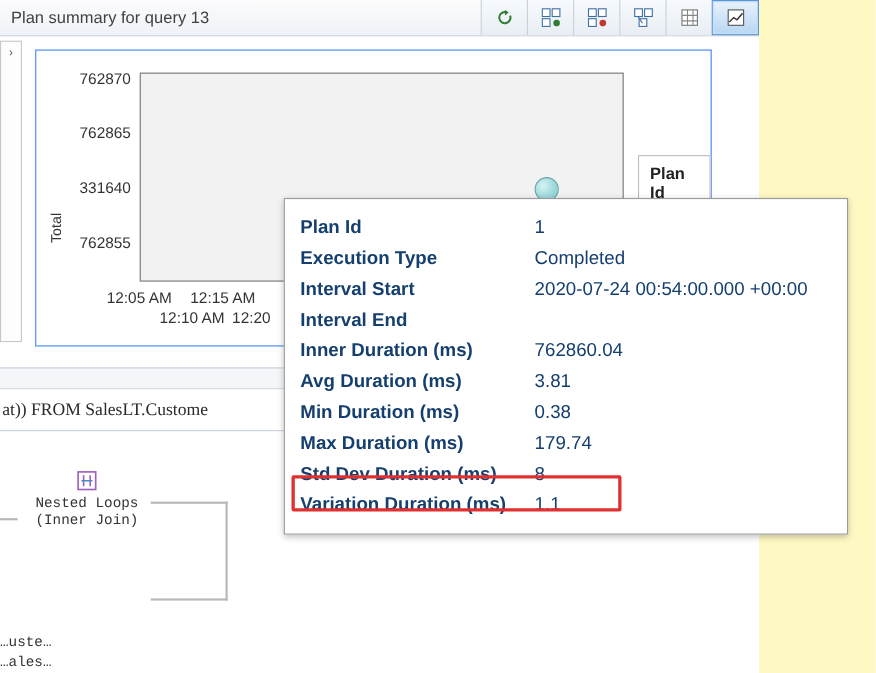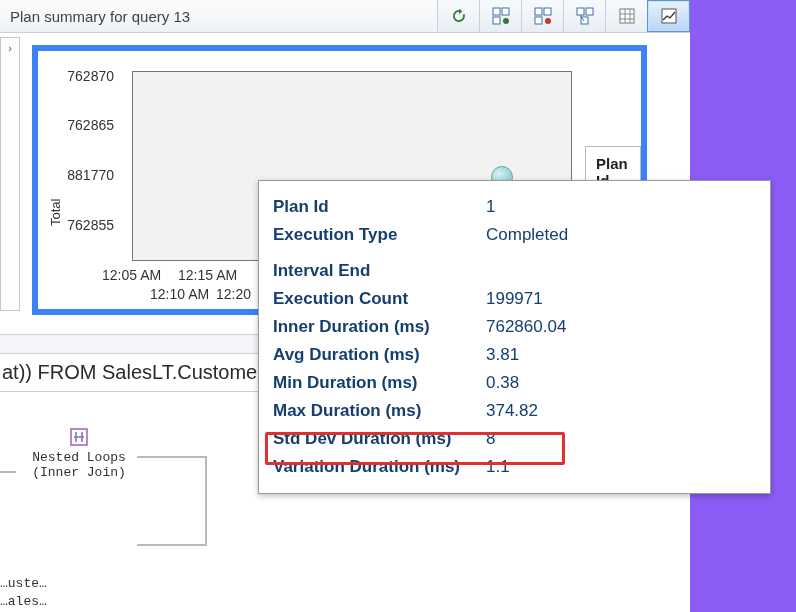--- a/index.html
+++ b/index.html
@@ -9,21 +9,21 @@
     height: 612px;
     font-family: "Segoe UI", Tahoma, sans-serif;
     font-size: 13px;
     background: #ffffff;
     overflow: hidden;
     color: #000;
   }
   .desktop {
     position: absolute;
     left: 0; top: 0; width: 796px; height: 612px;
-    background: #8b5cf6; 
+    background: #fef9c3; 
   }
   .panel {
     position: absolute;
     left: 0; top: 0;
     width: 690px; height: 612px;
     background: #ffffff;
     box-sizing: border-box;
   }
   
   .toolbar {
@@ -60,21 +60,21 @@
     box-shadow: inset 0 0 0 1px #c7e0f7;
   }
   .tbtn svg { width: 18px; height: 18px; display: block; }
   .tbtn svg .rc { fill:#fff; stroke:#3e6fa3; stroke-width:1; }
 
   
   .chart-frame {
     position: absolute;
     left: 32px; top: 45px;
     width: 615px; height: 270px;
-    border: 6px solid #3b82f6;
+    border: 1px solid #3b82f6;
     background: #fff;
     box-sizing: border-box;
   }
   
   .collapse-strip {
     position: absolute;
     left: 0; top: 37px;
     width: 20px; height: 274px;
     border: 1px solid #c7c7c7;
     background: #fdfdfd;
@@ -148,22 +148,22 @@
   .query-bar {
     position: absolute;
     left: 0; top: 20px; width: 690px; height: 38px;
     border-bottom: 1px solid #c7d0db;
     display:flex; align-items:center;
     padding-left: 0;
     box-sizing:border-box;
     background:#fff;
   }
   .query-text {
-    font-family: Liberation Sans, sans-serif;
-    font-size: 20px;
+    font-family: Liberation Serif, serif;
+    font-size: 16px;
     color: #2a2a2a;
     white-space: nowrap;
     overflow: hidden;
     padding-left:2px;
   }
   .plan-canvas {
     position:absolute; left:0; top:72px; width:690px; height:220px;
     background:#fff;
   }
   .plan-node {
@@ -274,21 +274,21 @@
 
     <div class="collapse-strip">
       <span>›</span>
     </div>
 
     <div class="chart-frame">
       <div class="axis-title">Total</div>
 
       <div class="ylab" style="top:17px">762870</div>
       <div class="ylab" style="top:66px">762865</div>
-      <div class="ylab" style="top:116px">881770</div>
+      <div class="ylab" style="top:116px">331640</div>
       <div class="ylab" style="top:166px">762855</div>
 
       <div class="plot-area">
         <div class="data-point" style="left:358px; top:94px"></div>
       </div>
 
       <div class="xlab" style="left:64px">12:05 AM</div>
       <div class="xlab" style="left:140px">12:15 AM</div>
       <div class="xlab" style="left:112px; top:235px">12:10 AM</div>
       <div class="xlab" style="left:178px; top:235px">12:20</div>
@@ -331,43 +331,41 @@
   <div class="detail-pop">
     <div class="detail-row">
         <span class="k">Plan Id</span>
         <span class="v">1</span>
       </div>
     <div class="detail-row">
         <span class="k">Execution Type</span>
         <span class="v">Completed</span>
       </div>
     <div class="detail-row">
+        <span class="k">Interval Start</span>
+        <span class="v">2020-07-24 00:54:00.000 +00:00</span>
       </div>
     <div class="detail-row">
         <span class="k">Interval End</span>
-      </div>
-    <div class="detail-row">
-        <span class="k">Execution Count</span>
-        <span class="v">199971</span>
       </div>
     <div class="detail-row">
         <span class="k">Inner Duration (ms)</span>
         <span class="v">762860.04</span>
       </div>
     <div class="detail-row">
         <span class="k">Avg Duration (ms)</span>
         <span class="v">3.81</span>
       </div>
     <div class="detail-row">
         <span class="k">Min Duration (ms)</span>
         <span class="v">0.38</span>
       </div>
     <div class="detail-row">
         <span class="k">Max Duration (ms)</span>
-        <span class="v">374.82</span>
+        <span class="v">179.74</span>
       </div>
     <div class="detail-row">
         <span class="k">Std Dev Duration (ms)</span>
         <span class="v">8</span>
       </div>
     <div class="detail-row">
         <span class="k">Variation Duration (ms)</span>
         <span class="v">1.1</span>
       </div>
   </div>

